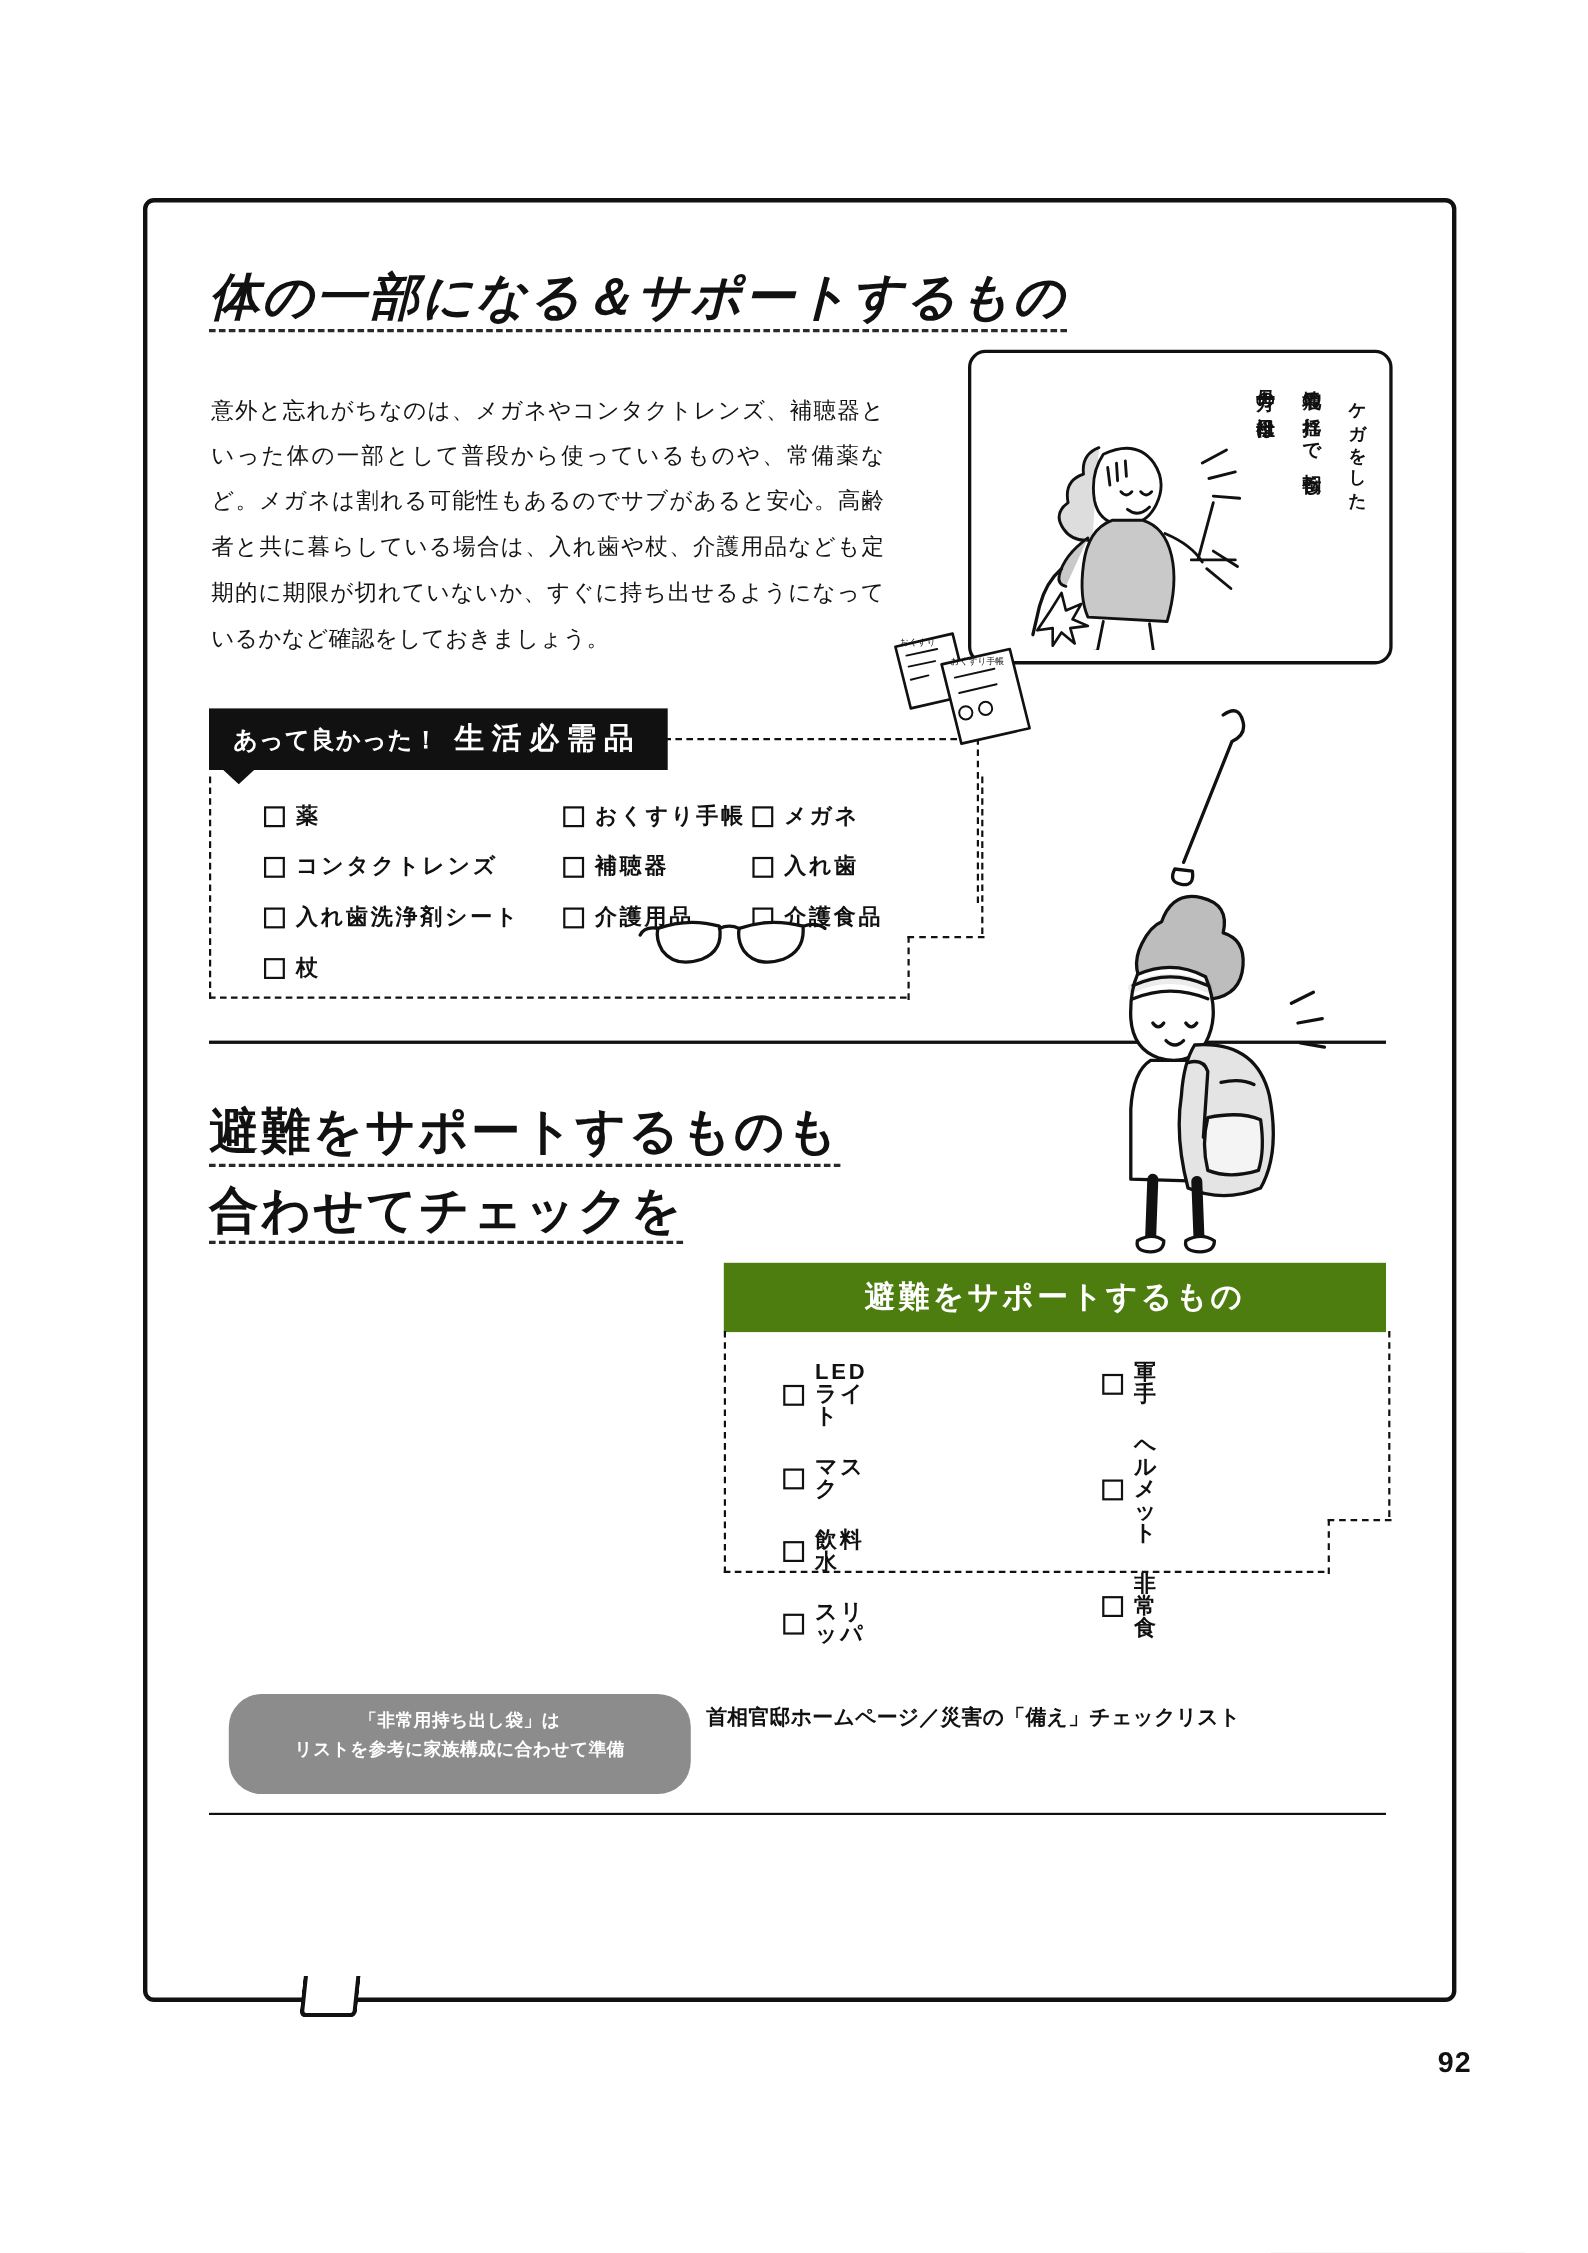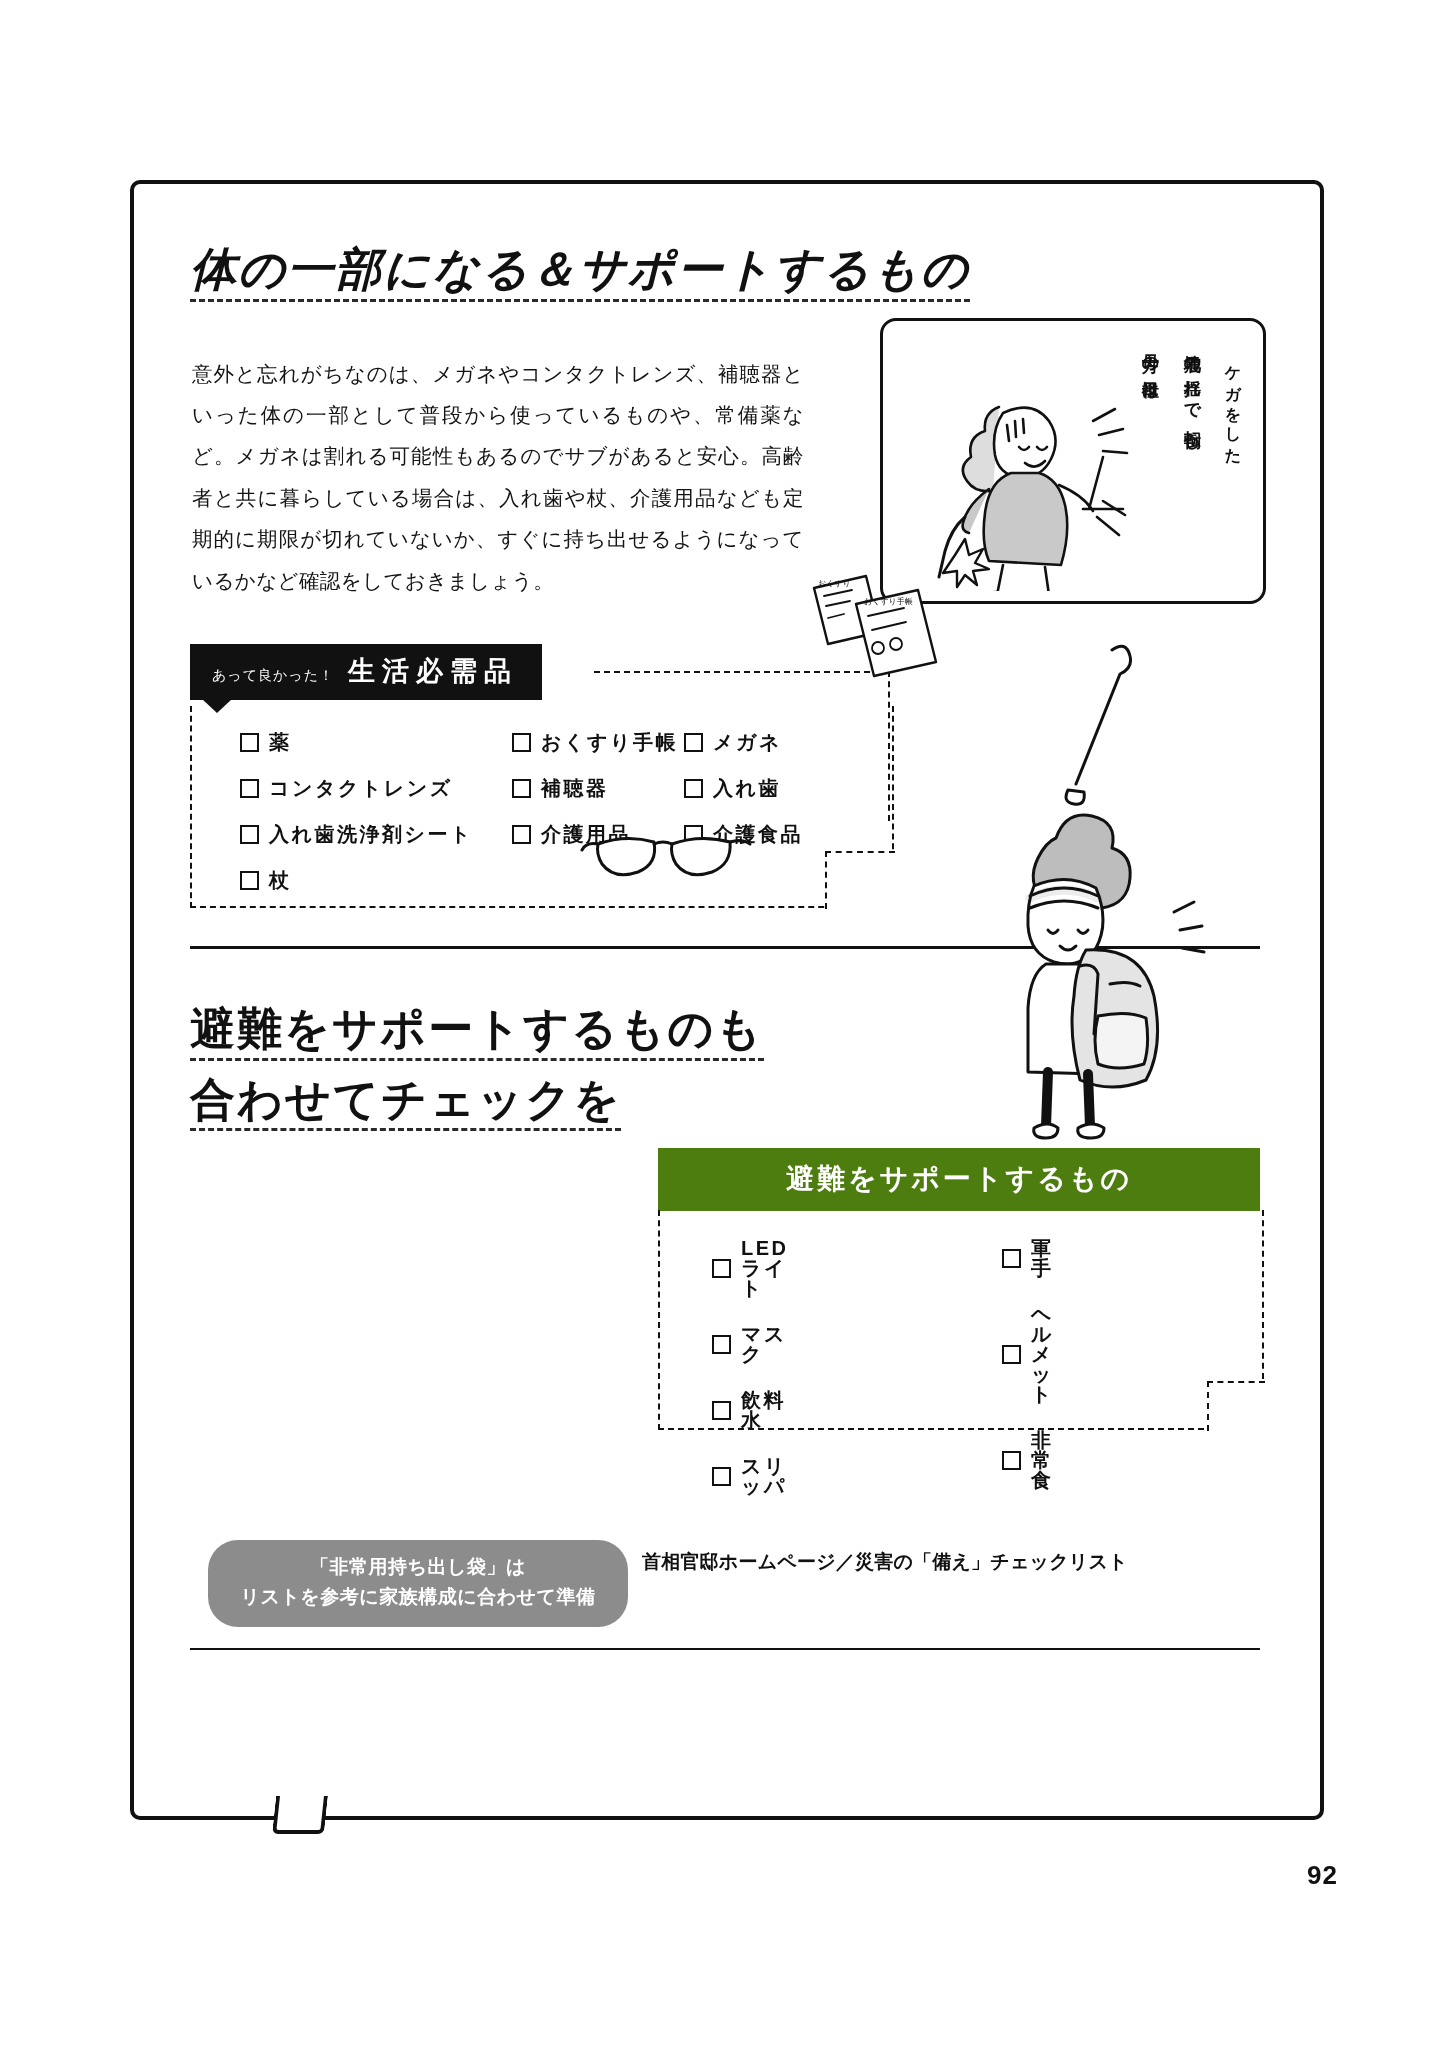--- a/index.html
+++ b/index.html
@@ -126,22 +126,22 @@
   .label-bar {
     background: #111;
     color: #fff;
     display: inline-flex;
     align-items: baseline;
     gap: 14px;
     padding: 9px 24px 11px 22px;
     position: relative;
   }
   .label-bar .small {
-    font-size: 14px;
-    font-weight: normal;
+    font-size: 22px;
+    font-weight: bold;
     letter-spacing: 1px;
   }
   .label-bar .big {
     font-size: 27px;
     font-weight: bold;
     letter-spacing: 7px;
     text-align: right;
   }
   .label-bar::after {
     content: "";
@@ -252,24 +252,24 @@
   
   #pill {
     position: absolute;
     left: 18px;
     top: 1300px;
     width: 400px;
     background: #8c8c8c;
     color: #fff;
     border-radius: 30px;
     text-align: center;
-    font-size: 19px;
+    font-size: 16px;
     font-weight: bold;
     line-height: 1.6;
-    padding: 12px 10px 14px;
+    padding: 12px 10px 28px;
     letter-spacing: 0.5px;
   }
   #source {
     position: absolute;
     left: 452px;
     top: 1306px;
     width: 620px;
     font-size: 19px;
     line-height: 1.65;
     font-weight: bold;

